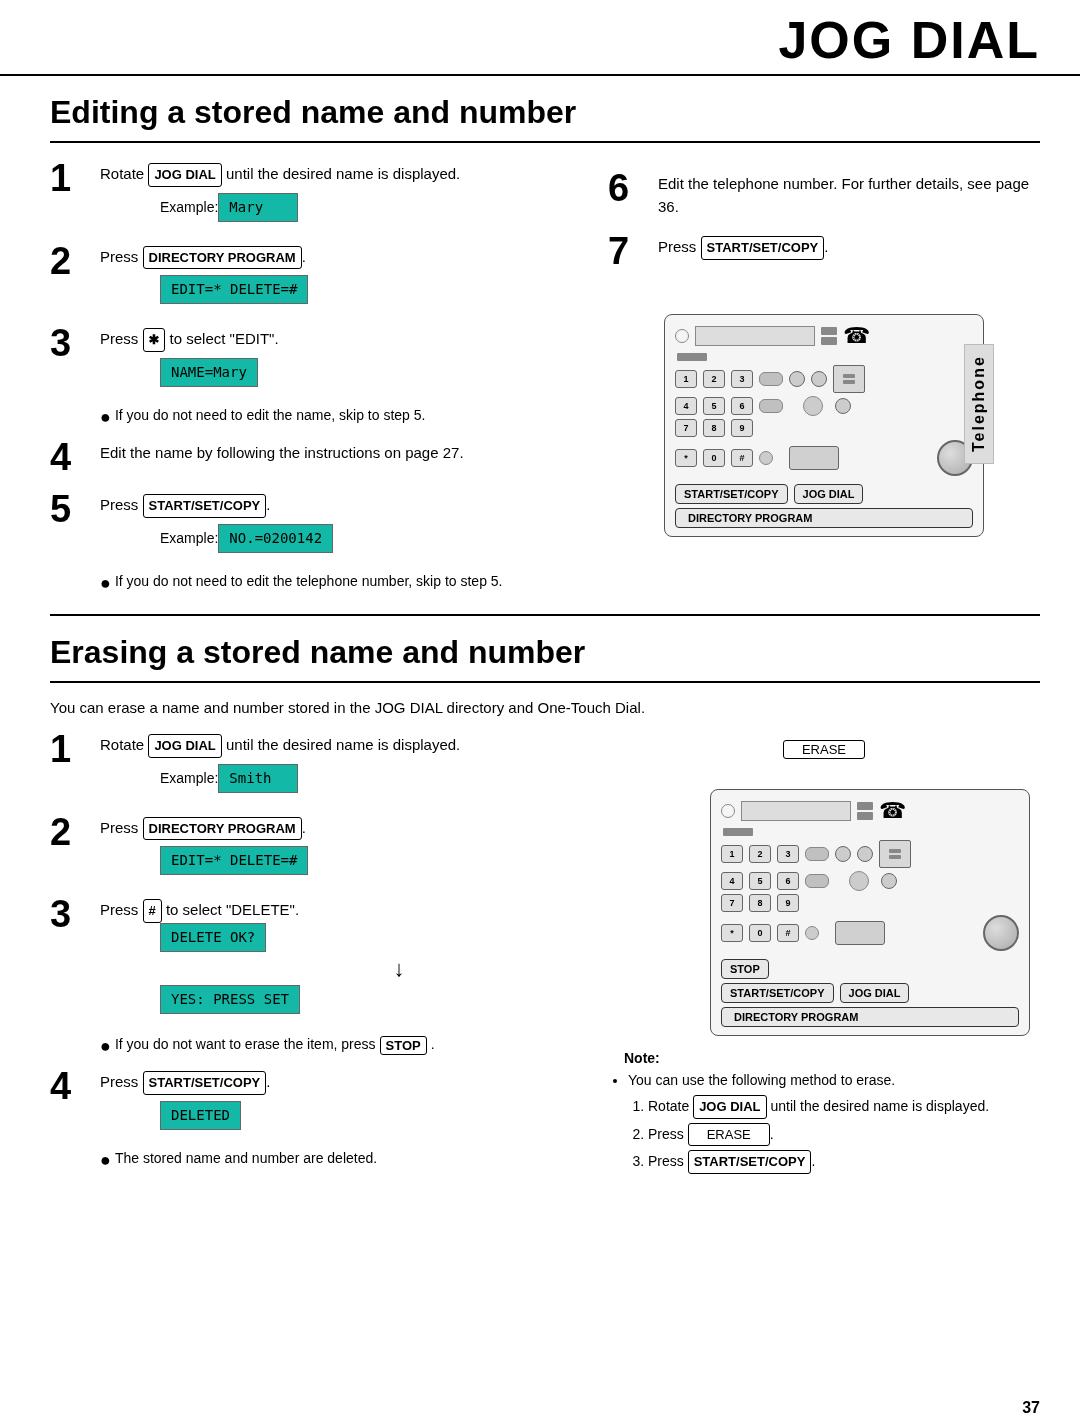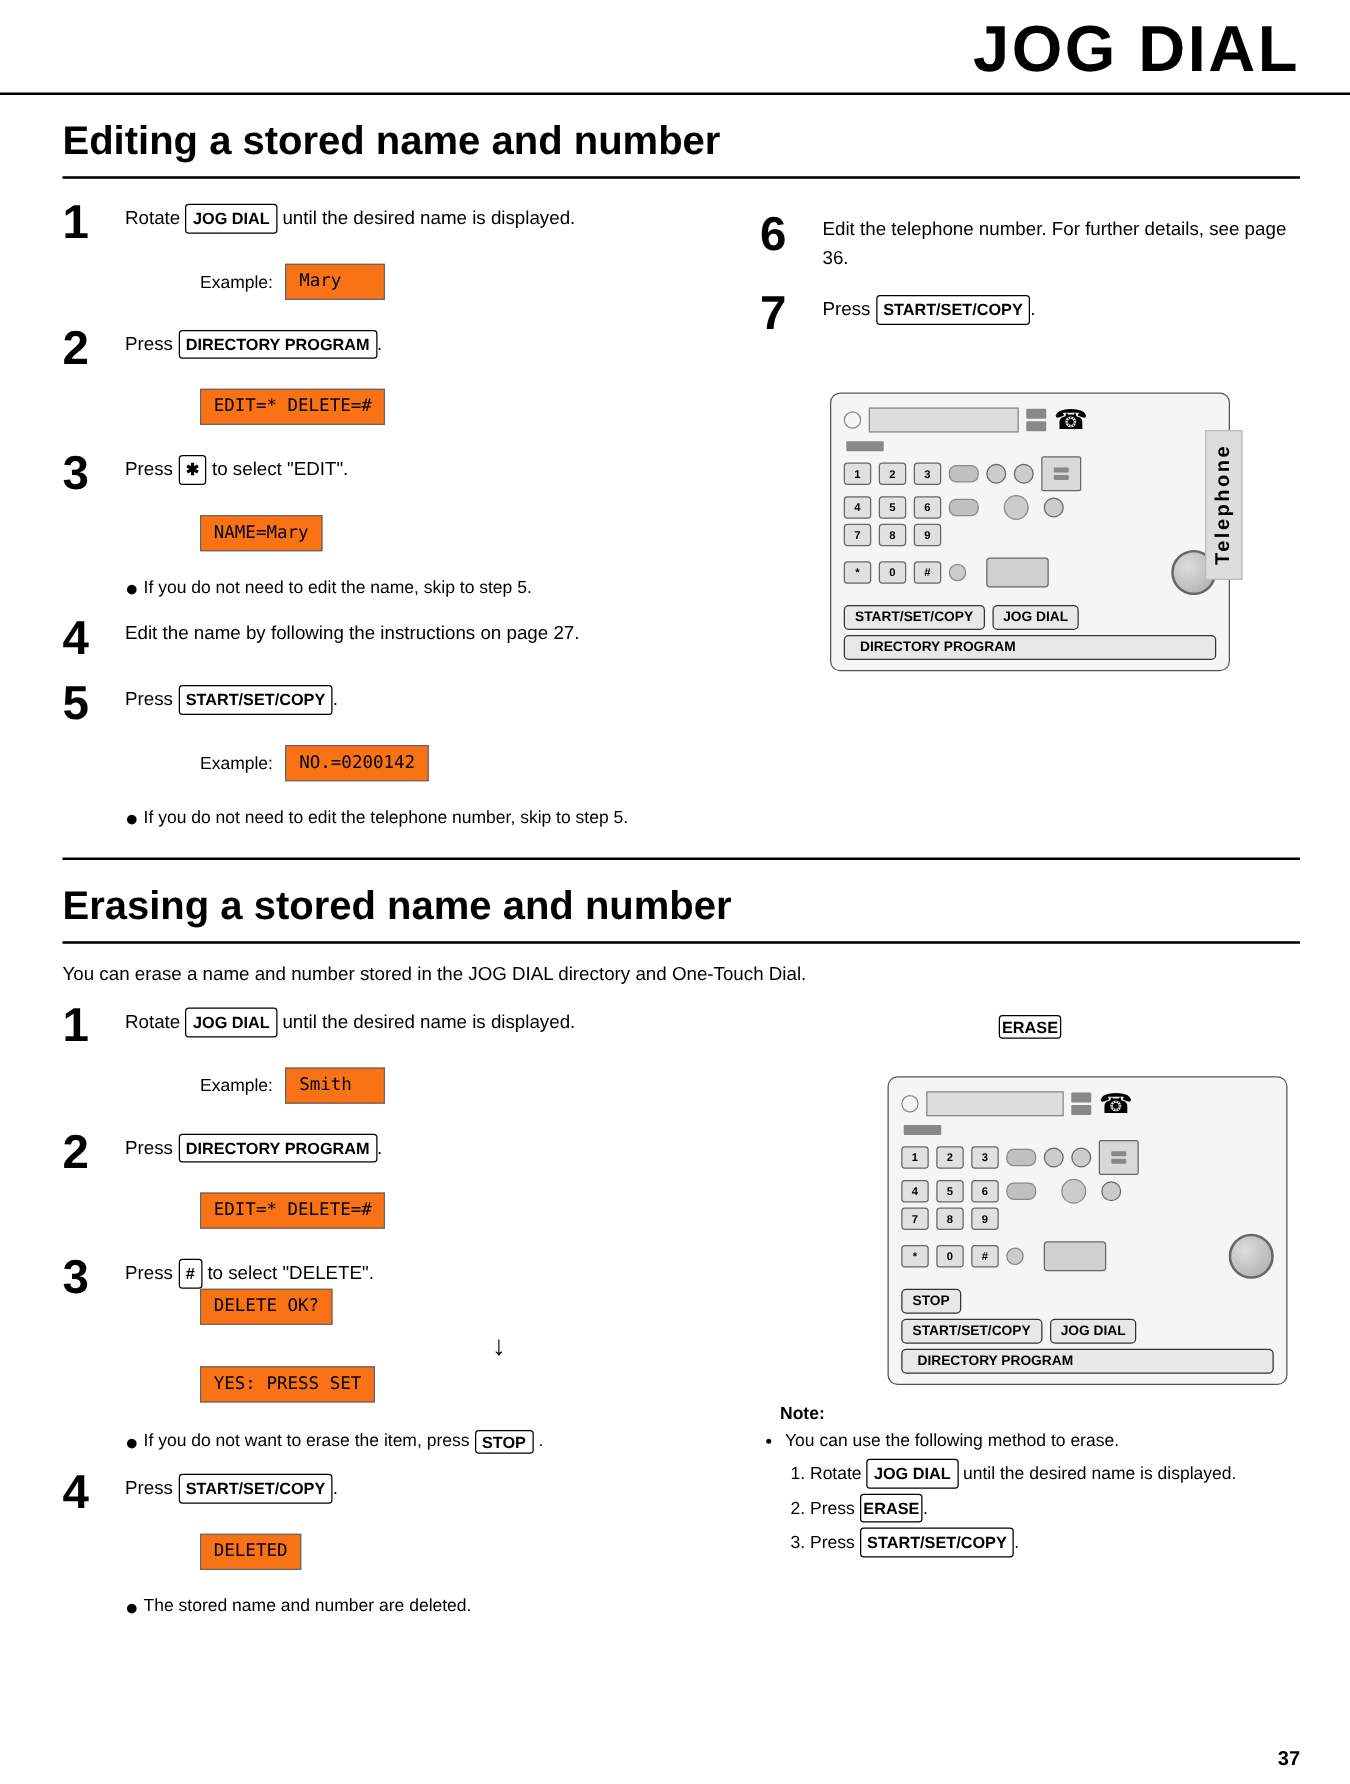--- a/index.html
+++ b/index.html
@@ -79,33 +79,33 @@
       display: inline-block;
       border: 1.5px solid #000;
       border-radius: 3px;
       padding: 1px 5px;
       font-size: 13px;
       font-weight: bold;
     }
 
     
     .display-example {
-      margin: 24px 0 6px 60px;
+      margin: 6px 0 6px 60px;
       display: flex;
       align-items: center;
-      gap: 10px;
+      gap: 0;
       font-size: 14px;
     }
     .display-box {
       display: inline-block;
       border: 1.5px solid #666;
       padding: 3px 10px;
       font-family: monospace;
       font-size: 14px;
-      background: #f97316;
+      background: #14b8a6;
       min-width: 80px;
     }
 
     
     .bullet-note {
       font-size: 14px;
       margin-left: 50px;
       margin-bottom: 10px;
       display: flex;
       align-items: flex-start;
@@ -211,23 +211,23 @@
       font-family: monospace;
       background: #f0f0f0;
       display: inline-block;
       margin: 10px 0 10px 40px;
       letter-spacing: 2px;
     }
 
     .erase-btn-label {
       border: 1.5px solid #000;
       border-radius: 3px;
-      padding: 1px 2px;
+      padding: 1px 18px;
       font-size: 13px;
-      font-weight: bold;
+      font-weight: normal;
       display: inline-block;
     }
 
     
     .note-section {
       margin-top: 14px;
       font-size: 14px;
     }
     .note-title {
       font-weight: bold;

